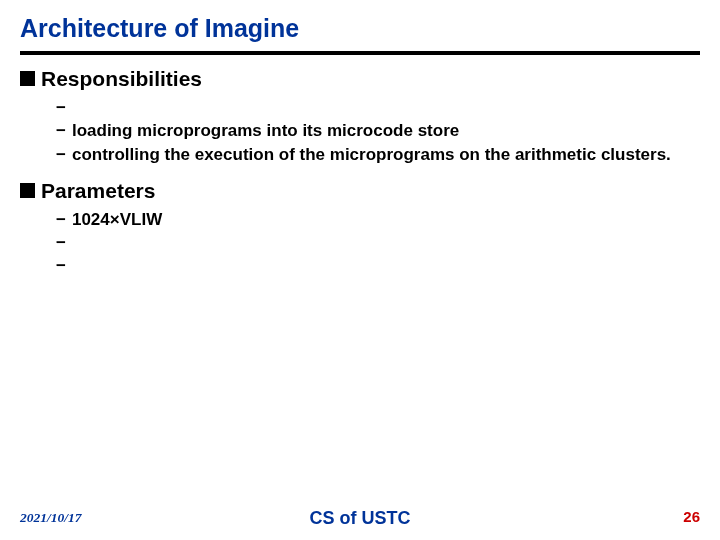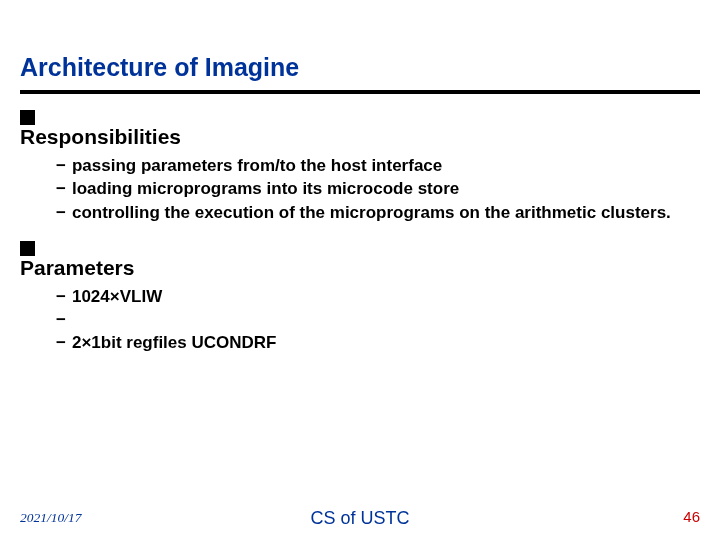--- a/index.html
+++ b/index.html
@@ -18,39 +18,37 @@
     position: relative;
   }
   .title-row {
     display: flex;
     justify-content: space-between;
     color: #003399;
     font-weight: bold;
     font-size: 25px;
     margin-bottom: 8px;
     padding-right: 80px;
-    margin-top: 39px;
   }
   .hr {
     height: 4px;
     background: #000;
     width: 100%;
     margin-bottom: 12px;
   }
   .section {
     margin-bottom: 14px;
   }
   .section-head {
     display: flex;
     align-items: flex-start;
     font-weight: bold;
     font-size: 21px;
     color: #000;
     margin-bottom: 6px;
-    flex-direction: column;
   }
   .square {
     width: 15px;
     height: 15px;
     background: #000;
     flex: 0 0 15px;
     margin-right: 6px;
     margin-top: 4px;
   }
   .items {
@@ -68,21 +66,21 @@
     flex: 0 0 auto;
     margin-right: 6px;
   }
   .footer {
     position: absolute;
     left: 20px;
     right: 20px;
     bottom: 14px;
     display: flex;
     align-items: baseline;
-    font-weight: normal;
+    font-weight: bold;
   }
   .footer-date {
     color: #003399;
     font-size: 13.5px;
     font-family: "Times New Roman", Times, serif;
     font-style: italic;
   }
   .footer-center {
     color: #003399;
     font-size: 18px;
@@ -108,21 +106,20 @@
   <div class="hr"></div>
 
   <div class="section">
     <div class="section-head">
       <span class="square"></span>
       <span>Responsibilities</span>
     </div>
     <div class="items">
       <div class="item">
         <span class="dash">−</span>
-        <span>passing parameters from/to the host interface</span>
       </div>
       <div class="item">
         <span class="dash">−</span>
         <span>loading microprograms into its microcode store</span>
       </div>
       <div class="item">
         <span class="dash">−</span>
         <span>controlling the execution of the microprograms on the arithmetic clusters.</span>
       </div>
     </div>
@@ -136,24 +133,23 @@
     <div class="items">
       <div class="item">
         <span class="dash">−</span>
         <span>1024×VLIW</span>
       </div>
       <div class="item">
         <span class="dash">−</span>
       </div>
       <div class="item">
         <span class="dash">−</span>
-        <span>2×1bit regfiles UCONDRF</span>
       </div>
     </div>
   </div>
 
   <div class="footer">
     <span class="footer-date">2021/10/17</span>
     <span class="footer-center">CS of USTC</span>
-    <span class="footer-page">46</span>
+    <span class="footer-page">26</span>
   </div>
 
 </div>
 
 </body></html>

